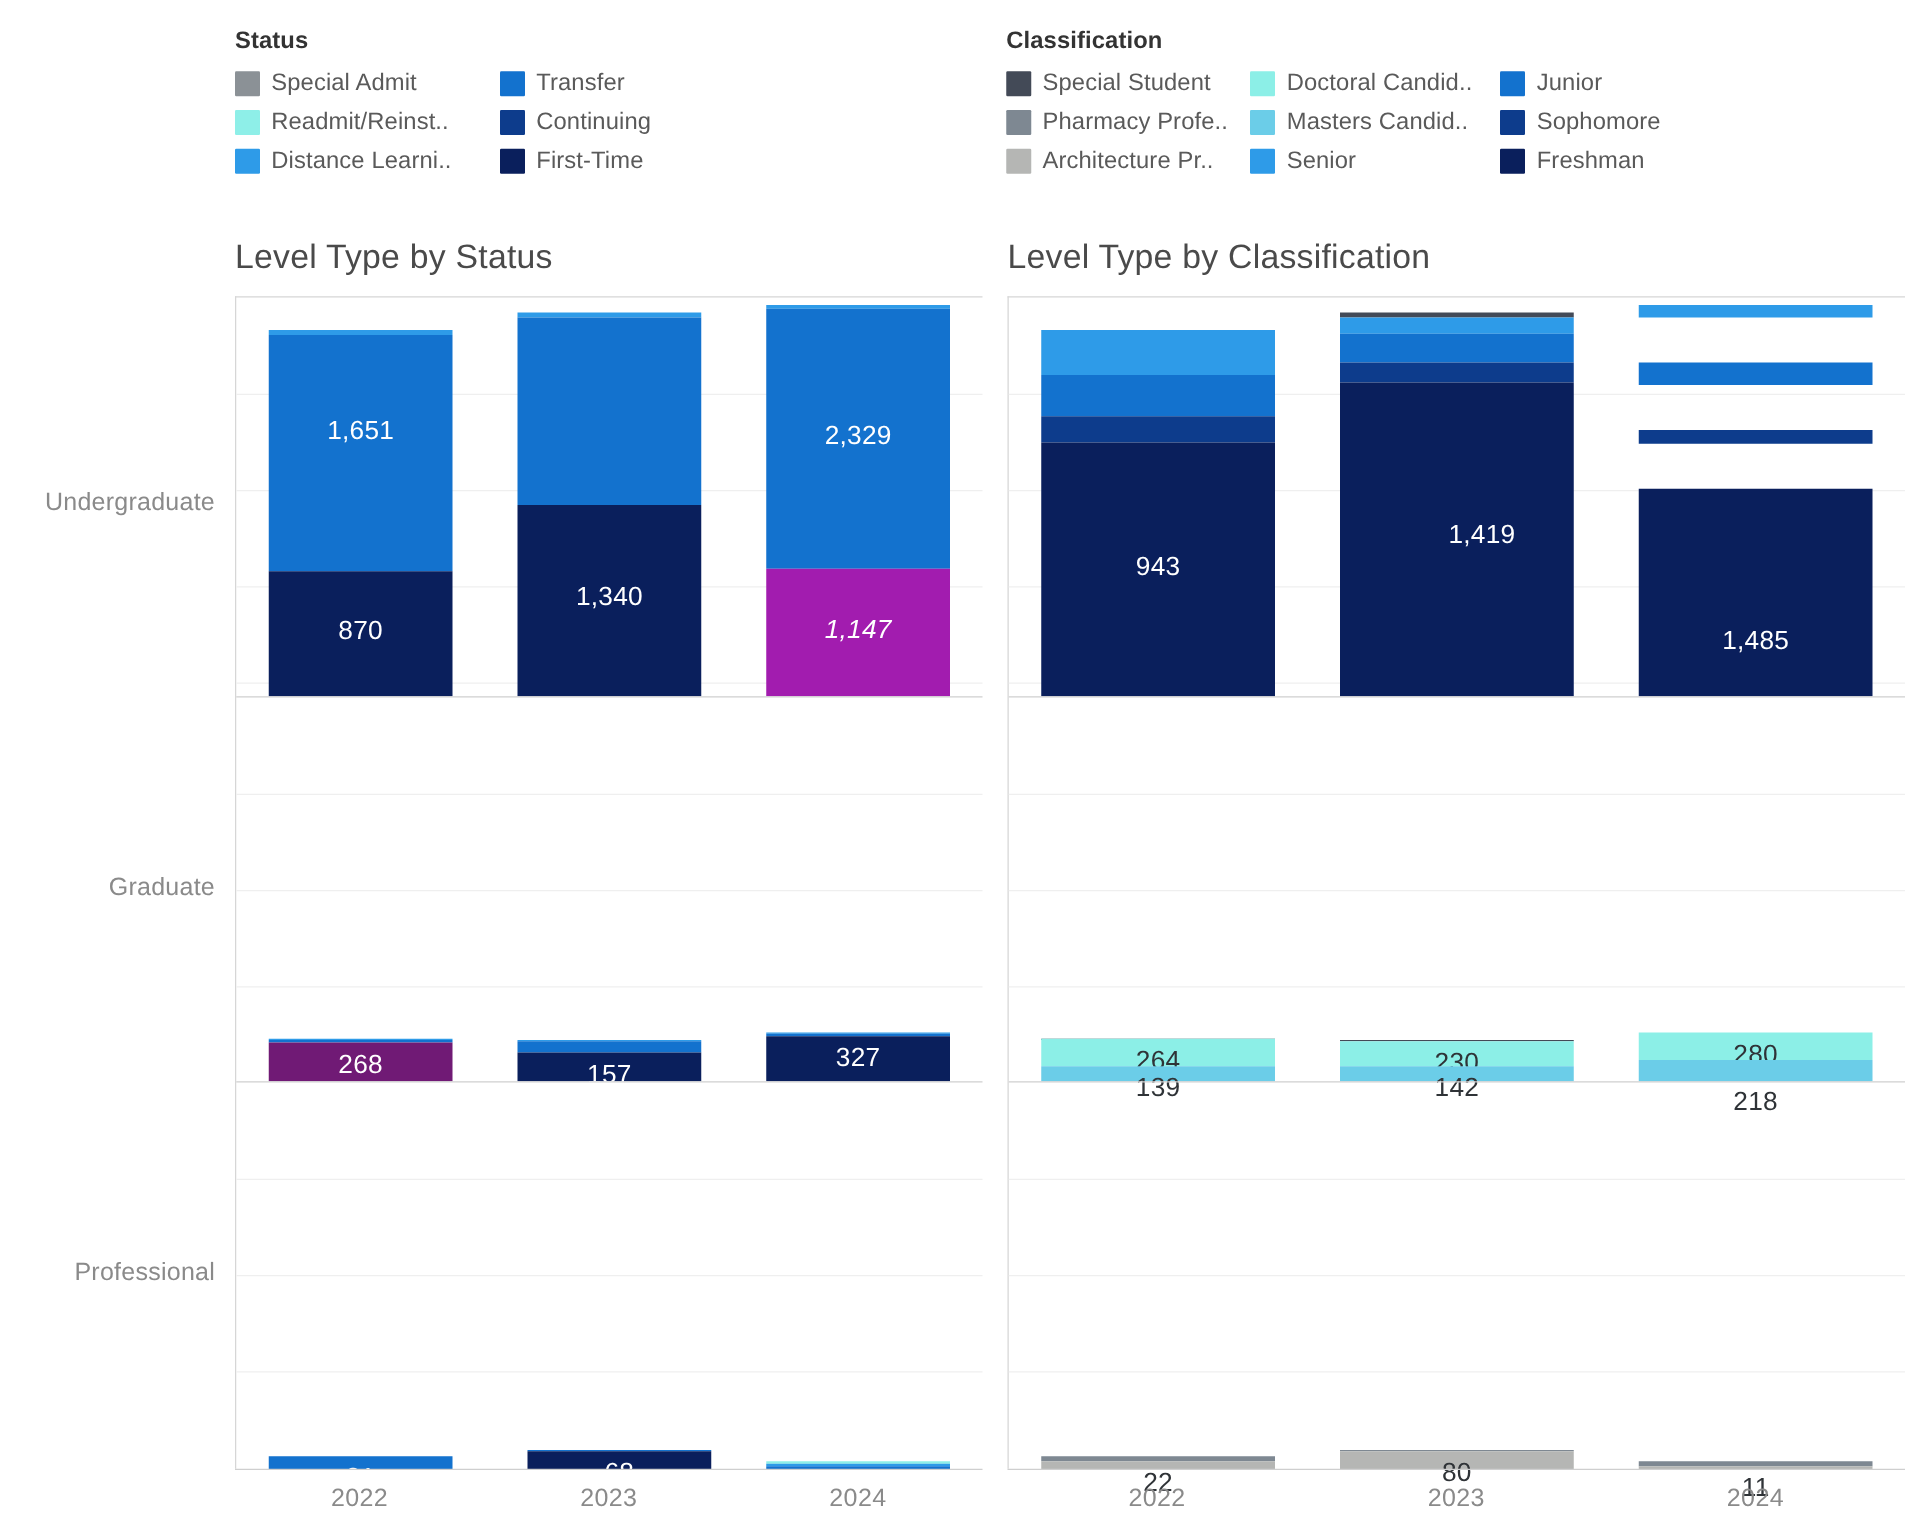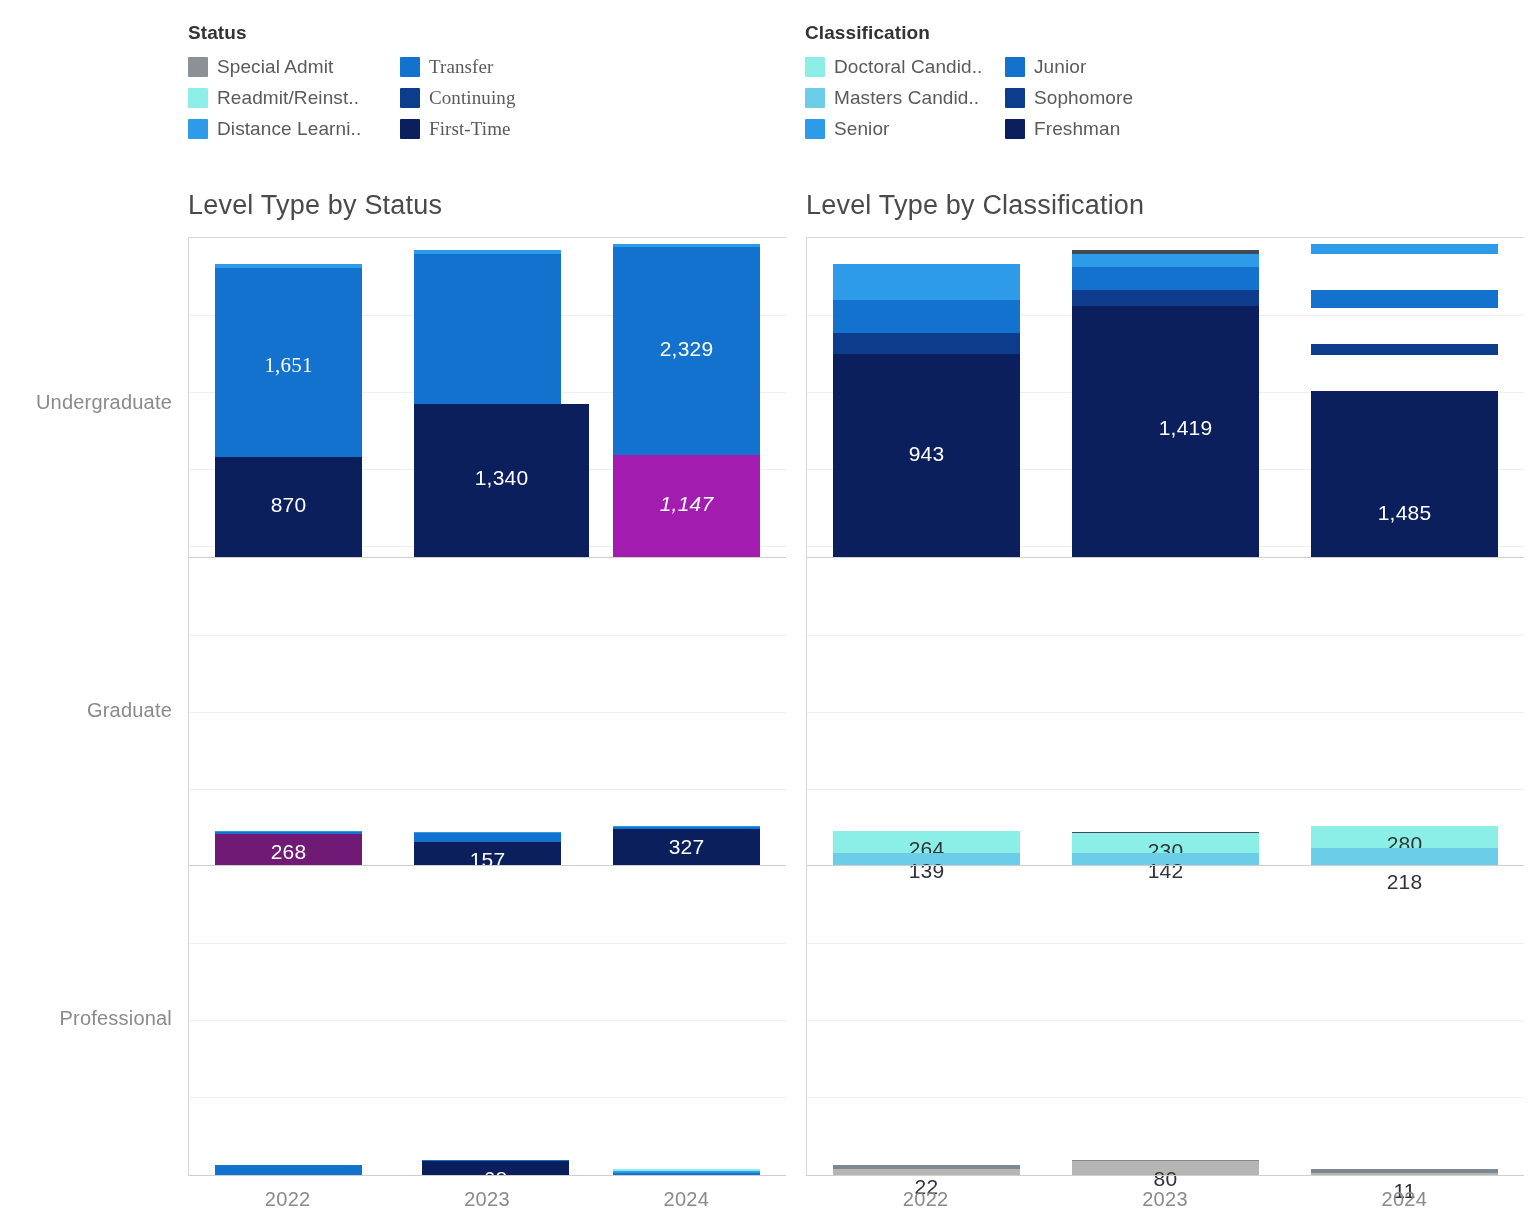--- a/index.html
+++ b/index.html
@@ -102,40 +102,54 @@
           </div>
           <div class="legend-entry">
             <div class="swatch" style="background: rgb(142, 239, 232);"></div>
             <div class="legend-label">Readmit/Reinst..</div>
           </div>
           <div class="legend-entry">
             <div class="swatch" style="background: rgb(46, 155, 232);"></div>
             <div class="legend-label">Distance Learni..</div>
           </div>
         </div>
-        <div class="legend-col" style="margin-right: 0px; font-family: Liberation Serif, serif;">
+        <div class="legend-col" style="margin-right: 0px;">
           <div class="legend-entry">
             <div class="swatch" style="background: rgb(19, 114, 206);"></div>
             <div class="legend-label">Transfer</div>
           </div>
           <div class="legend-entry">
             <div class="swatch" style="background: rgb(13, 60, 140);"></div>
             <div class="legend-label">Continuing</div>
           </div>
           <div class="legend-entry">
             <div class="swatch" style="background: rgb(10, 31, 92);"></div>
             <div class="legend-label">First-Time</div>
           </div>
         </div>
       </div>
   </div>
 
   <div class="legend" id="legend-classification" style="left:805px; top:22px;">
     <div class="legend-title">Classification</div>
     <div class="legend-grid">
+        <div class="legend-col" style="margin-right: 18px; min-width: 175px;">
+          <div class="legend-entry">
+            <div class="swatch" style="background: rgb(67, 74, 87);"></div>
+            <div class="legend-label">Special Student</div>
+          </div>
+          <div class="legend-entry">
+            <div class="swatch" style="background: rgb(126, 136, 146);"></div>
+            <div class="legend-label">Pharmacy Profe..</div>
+          </div>
+          <div class="legend-entry">
+            <div class="swatch" style="background: rgb(181, 182, 180);"></div>
+            <div class="legend-label">Architecture Pr..</div>
+          </div>
+        </div>
         <div class="legend-col" style="margin-right: 18px; min-width: 182px;">
           <div class="legend-entry">
             <div class="swatch" style="background: rgb(140, 239, 231);"></div>
             <div class="legend-label">Doctoral Candid..</div>
           </div>
           <div class="legend-entry">
             <div class="swatch" style="background: rgb(107, 205, 232);"></div>
             <div class="legend-label">Masters Candid..</div>
           </div>
           <div class="legend-entry">
@@ -170,32 +184,32 @@
         <div class="rowband" style="height: 319px;">
           <div class="gridline" style="top: 77px;"></div>
           <div class="gridline" style="top: 154px;"></div>
           <div class="gridline" style="top: 231px;"></div>
           <div class="gridline" style="top: 308px;"></div>
           <div class="bars">
             <div class="barslot">
               <div class="bar" style="width: 74%; height: 293.12px;">
                 <div class="seg" style="background: rgb(46, 155, 232); height: 1.48496%;"></div>
                 <div class="seg" style="background: rgb(19, 114, 206); height: 64.5174%;">
-                  <div class="seg-label lbl-light" style="top: 85px; font-family: Liberation Serif, serif;">1,651</div>
+                  <div class="seg-label lbl-light" style="top: 65px;">1,651</div>
                 </div>
                 <div class="seg" style="background: rgb(10, 31, 92); height: 33.9977%;">
                   <div class="seg-label lbl-light" style="top: 35.827px;">870</div>
                 </div>
               </div>
             </div>
             <div class="barslot">
               <div class="bar" style="width: 74%; height: 306.86px;">
                 <div class="seg" style="background: rgb(46, 155, 232); height: 1.1194%;"></div>
                 <div class="seg" style="background: rgb(19, 114, 206); height: 48.8806%;"></div>
-                <div class="seg" style="background: rgb(10, 31, 92); height: 50%; padding-left: 28px;">
+                <div class="seg" style="background: rgb(10, 31, 92); height: 50%;">
                   <div class="seg-label lbl-light" style="top: 62.715px;">1,340</div>
                 </div>
               </div>
             </div>
             <div class="barslot">
               <div class="bar" style="width: 74%; height: 313px;">
                 <div class="seg" style="background: rgb(46, 155, 232); height: 0.799087%;"></div>
                 <div class="seg" style="background: rgb(19, 114, 206); height: 66.4669%;">
                   <div class="seg-label lbl-light" style="top: 90.0207px;">2,329</div>
                 </div>

